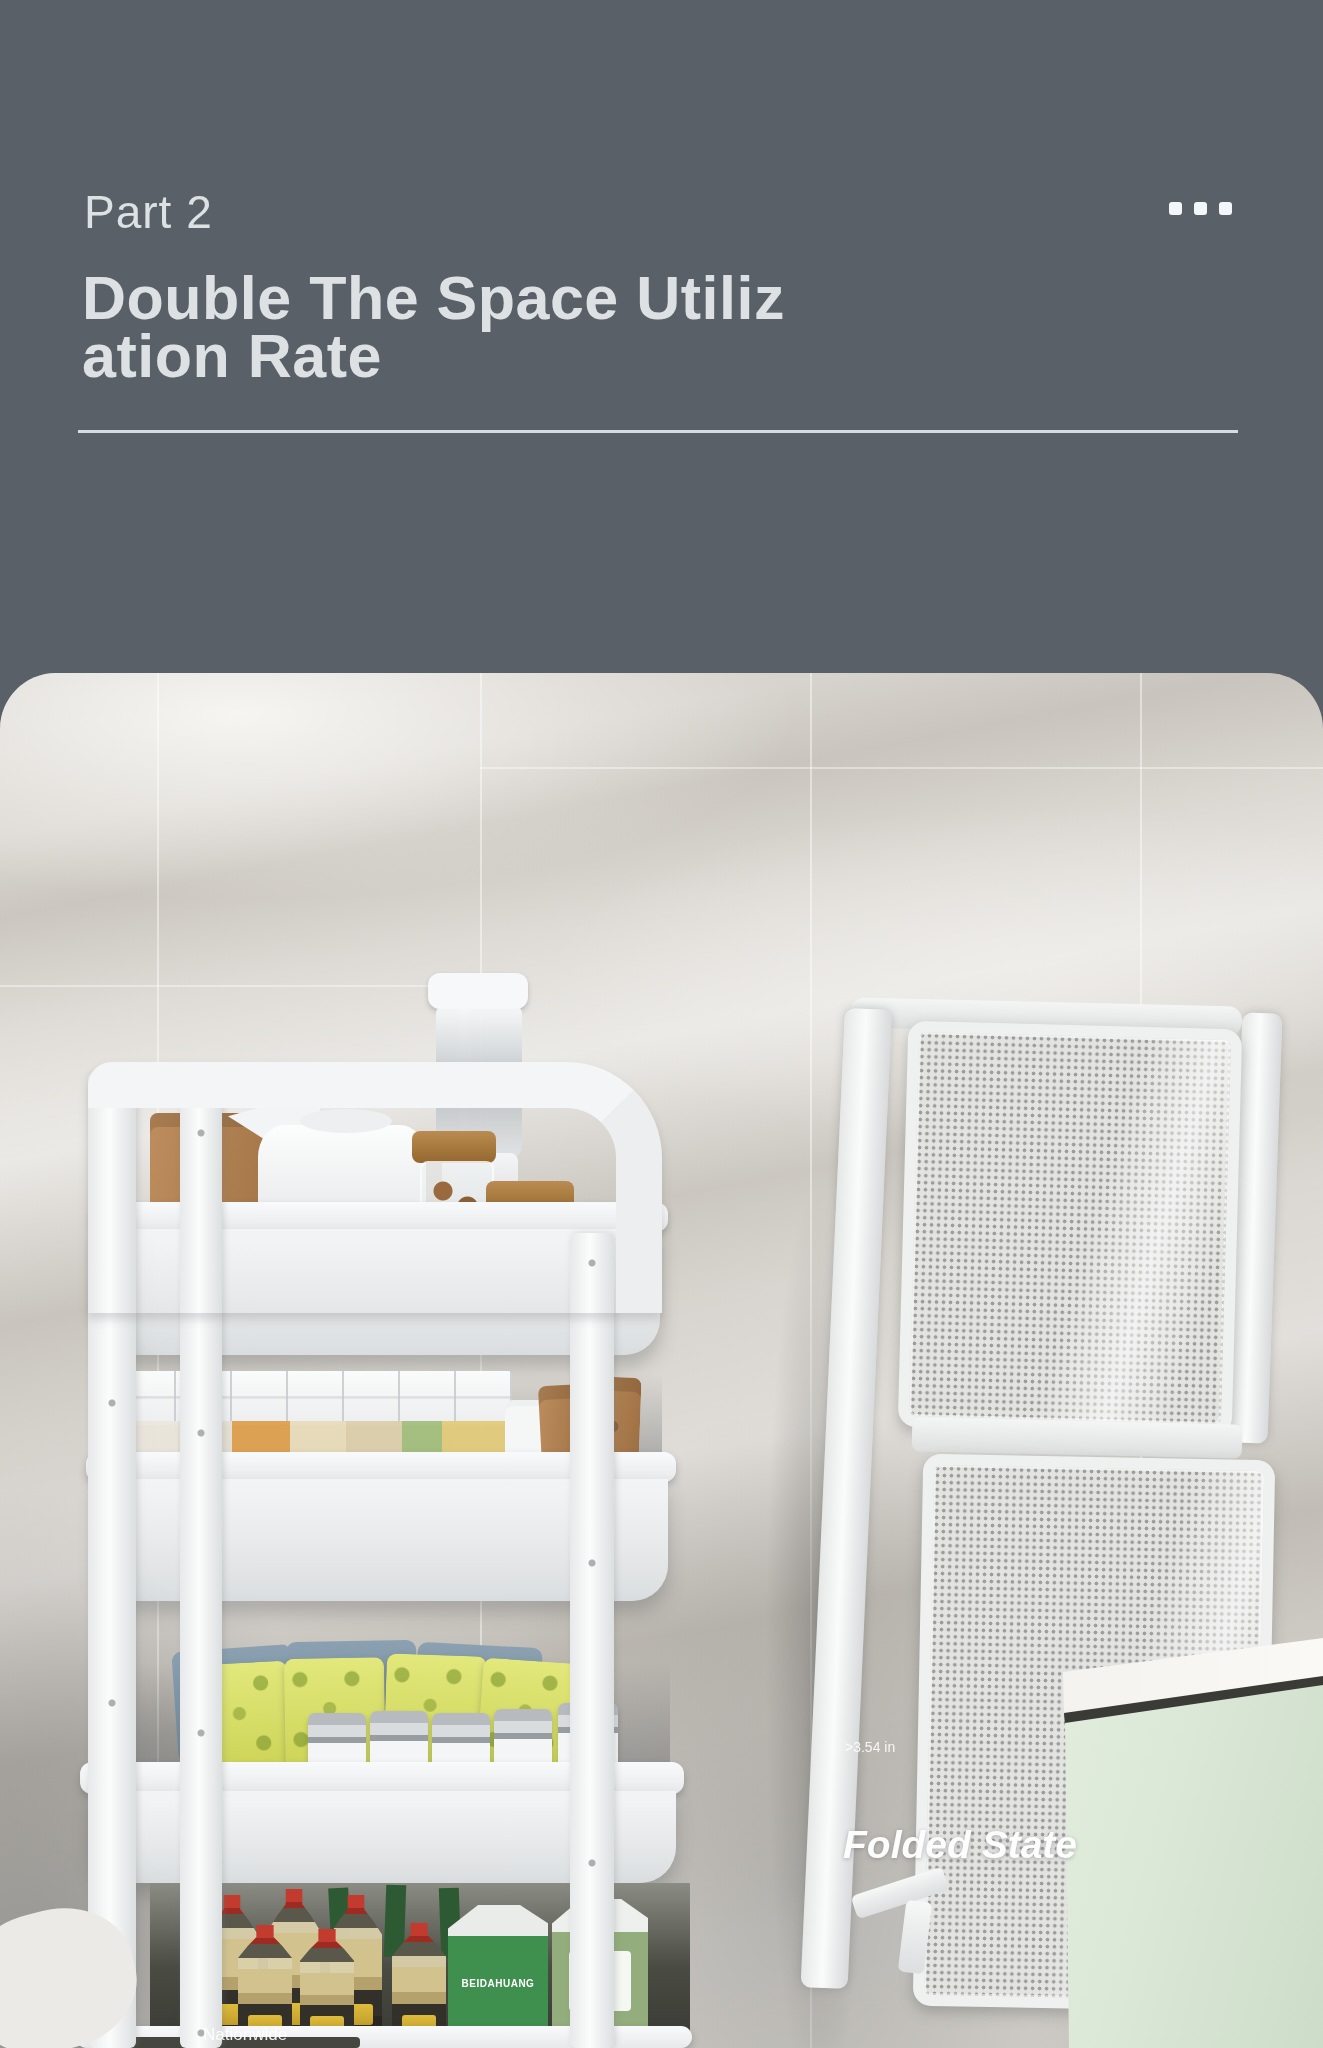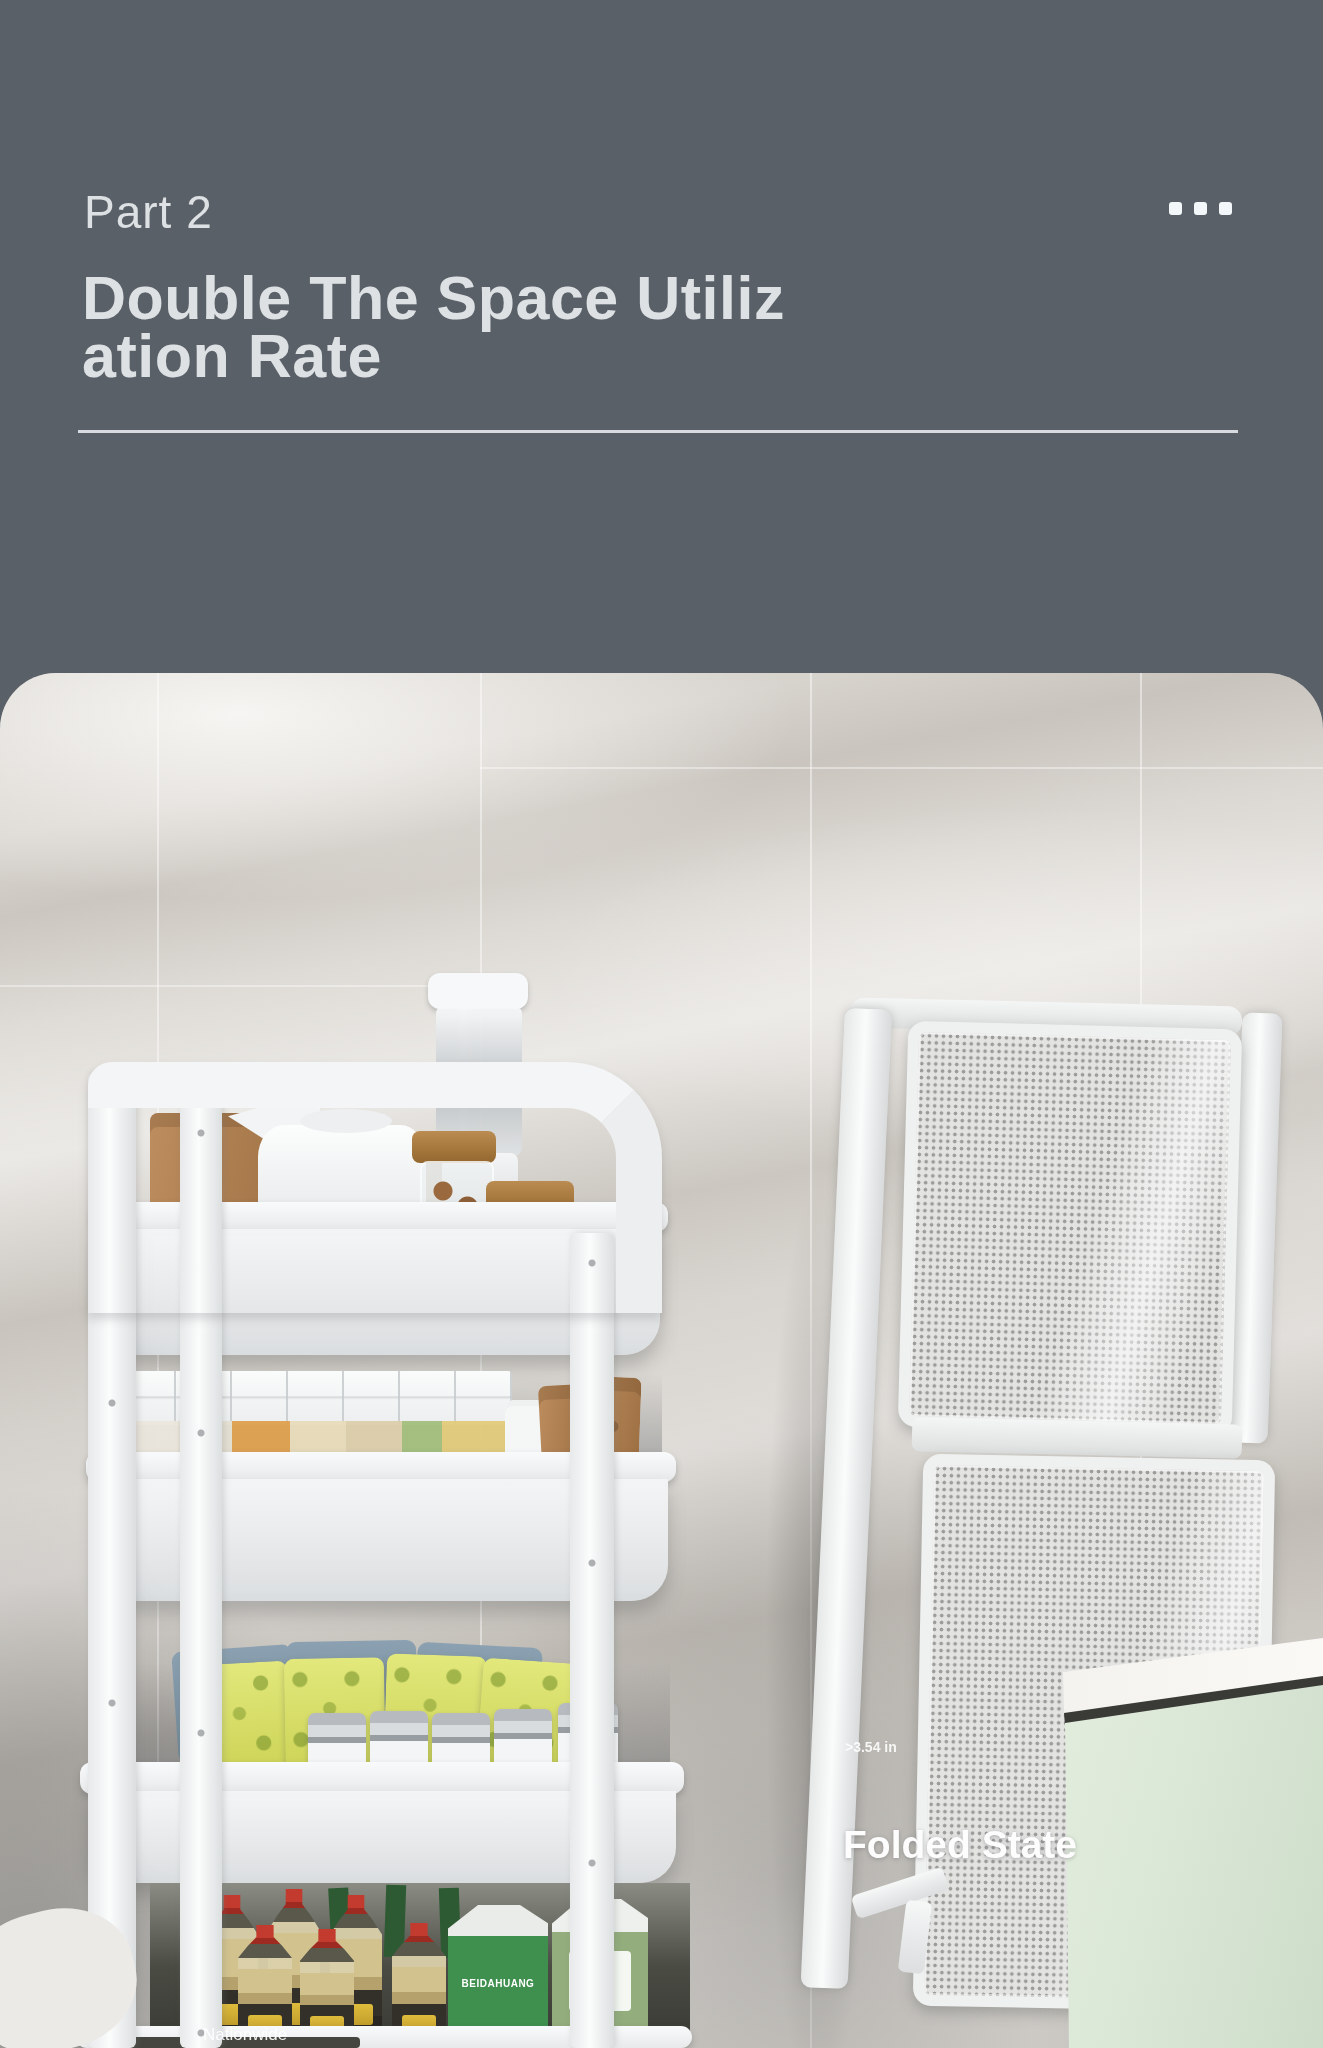--- a/index.html
+++ b/index.html
@@ -200,17 +200,17 @@
       <div class="abs darkstrip" style="left:125px;top:1364px;width:235px;height:11px;"></div>
 
       <div class="abs post" style="left:180px;top:430px;width:42px;height:945px;"></div>
       <div class="abs post" style="left:88px;top:400px;width:48px;height:975px;"></div>
       <div class="abs post" style="left:570px;top:560px;width:44px;height:815px;"></div>
       <div class="abs handle"></div>
     </div>
 
     <div class="abs floorpiece" style="left:-34px;top:1238px;width:170px;height:140px;transform:rotate(-14deg);"></div>
 
-    <div class="abs dim-label" style="left:845px;top:1066px;font-weight:bold;">&gt;3.54 in</div>
-    <div class="abs folded-label" style="left:843px;top:1150px;">Folded State</div>
+    <div class="abs dim-label" style="left:845px;top:1066px;">&gt;3.54 in</div>
+    <div class="abs folded-label" style="left:843px;top:1150px;font-style:italic;">Folded State</div>
     <div class="abs nation-label" style="left:203px;top:1352px;">Nationwide</div>
   </div>
 </div>
 
 </body></html>

